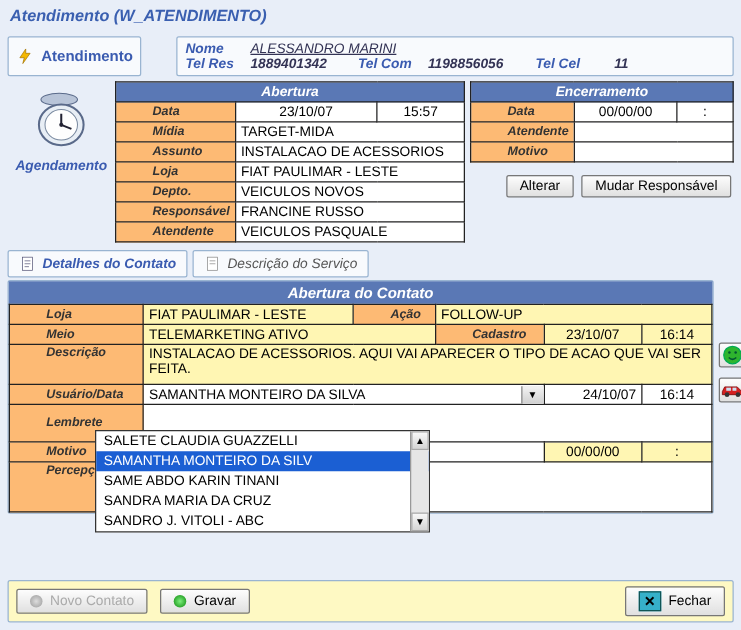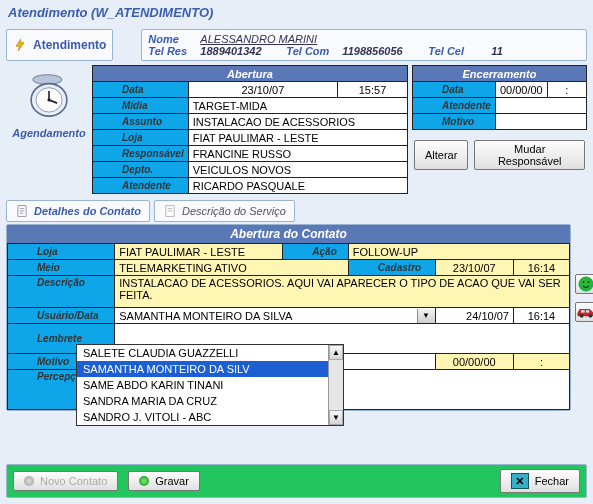--- a/index.html
+++ b/index.html
@@ -80,21 +80,21 @@
   }
   th {
     background: #5a78b5;
     color: #fff;
     font-weight: bold;
     font-style: italic;
     text-align: center;
     font-size: 11px;
   }
   .lbl {
-    background: #0ea5e9;
+    background: #fdba74;
     font-weight: bold;
     font-style: italic;
     font-size: 10px;
     color: #333;
     width: 65px;
     padding-left: 29px;
   }
   .val { background: #fff; }
   .val-yellow { background: #fff6b3; }
   .actions {
@@ -195,21 +195,21 @@
     width: 100%; height: 15px;
     background: linear-gradient(#f8f8f8, #d5d5d5);
     border: 1px solid #aaa;
     font-size: 8px;
     text-align: center;
     line-height: 13px;
   }
   .bottom-bar {
     position: absolute;
     left: 6px; right: 6px; bottom: 6px;
-    background: #22c55e;
+    background: #fef9c3;
     border: 1px solid #99b4d1;
     padding: 4px 6px;
     display: flex;
     align-items: center;
     gap: 10px;
     border-radius: 2px;
   }
   .bottom-bar .btn { display: flex; align-items: center; gap: 6px; padding: 3px 10px; }
   .btn.disabled { color: #aaa; }
   .dot { width: 10px; height: 10px; border-radius: 50%; display: inline-block; }
@@ -279,21 +279,21 @@
         <line x1="32" y1="38" x2="32" y2="27" stroke="#223" stroke-width="2"></line>
         <line x1="32" y1="38" x2="42" y2="42" stroke="#223" stroke-width="2"></line>
         <circle cx="32" cy="38" r="2" fill="#223"></circle>
       </svg>
       <div class="agenda-label">Agendamento</div>
     </div>
 
     <div style="flex:1;">
       <div class="tablewrap">
 
-        <table style="width:316px;">
+        <table style="width:280px;">
           <tbody>
               <tr>
                 <th colspan="3">Abertura</th>
               </tr>
           <tr>
             <td class="lbl">Data</td>
             <td class="val" style="text-align:center;">23/10/07</td>
             <td class="val" style="text-align:center; width:70px;">15:57</td>
           </tr>
           <tr>
@@ -302,30 +302,30 @@
           </tr>
           <tr>
             <td class="lbl">Assunto</td>
             <td class="val" colspan="2">INSTALACAO DE ACESSORIOS</td>
           </tr>
           <tr>
             <td class="lbl">Loja</td>
             <td class="val" colspan="2">FIAT PAULIMAR - LESTE</td>
           </tr>
           <tr>
+            <td class="lbl">Depto.</td>
+            <td class="val" colspan="2">VEICULOS NOVOS</td>
+          </tr>
+          <tr>
             <td class="lbl">Responsável</td>
             <td class="val" colspan="2">FRANCINE RUSSO</td>
           </tr>
           <tr>
-            <td class="lbl">Depto.</td>
-            <td class="val" colspan="2">VEICULOS NOVOS</td>
-          </tr>
-          <tr>
             <td class="lbl">Atendente</td>
-            <td class="val" colspan="2">RICARDO PASQUALE</td>
+            <td class="val" colspan="2">VEICULOS PASQUALE</td>
           </tr>
         </tbody>
           </table>
 
         <div style="flex:1; display:flex; flex-direction:column;">
           <table style="width:100%;">
             <tbody>
                 <tr>
                   <th colspan="3">Encerramento</th>
                 </tr>

